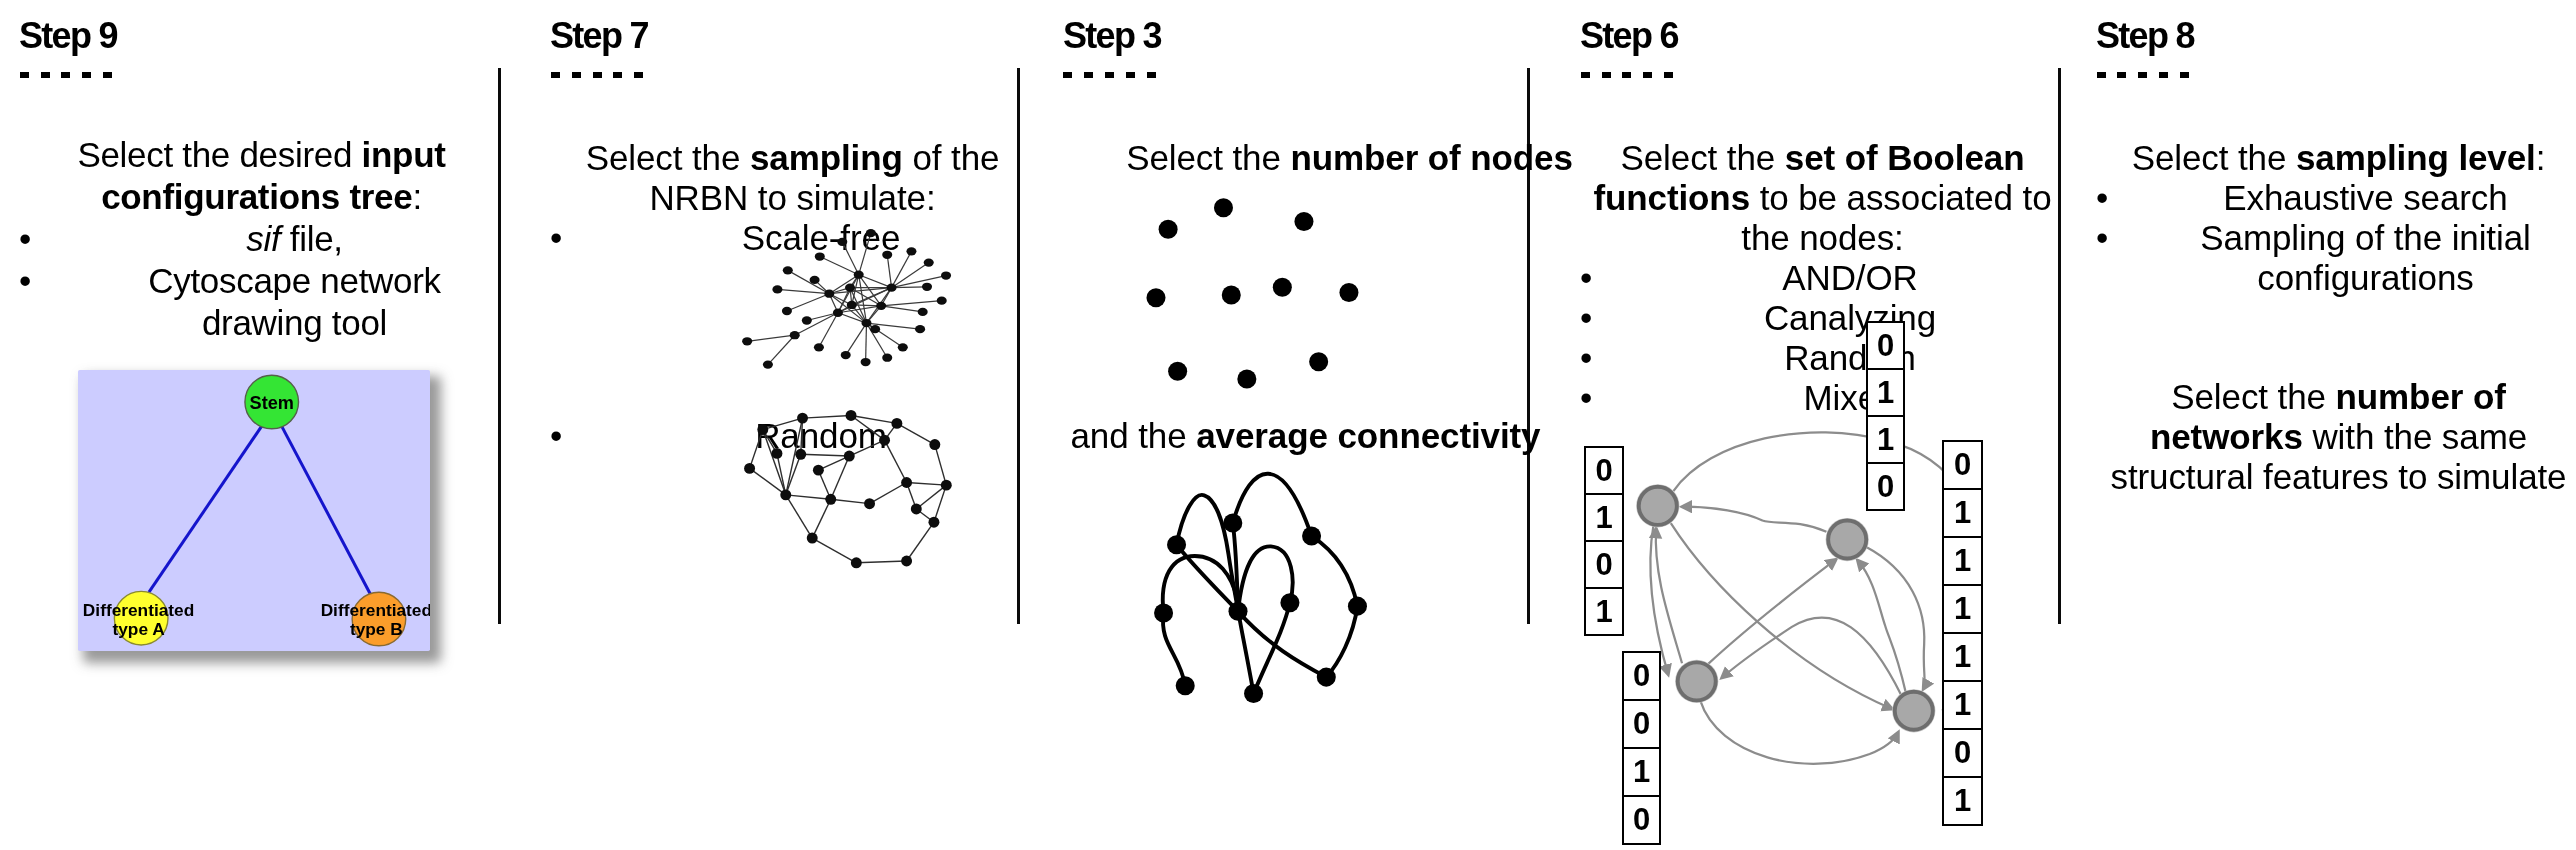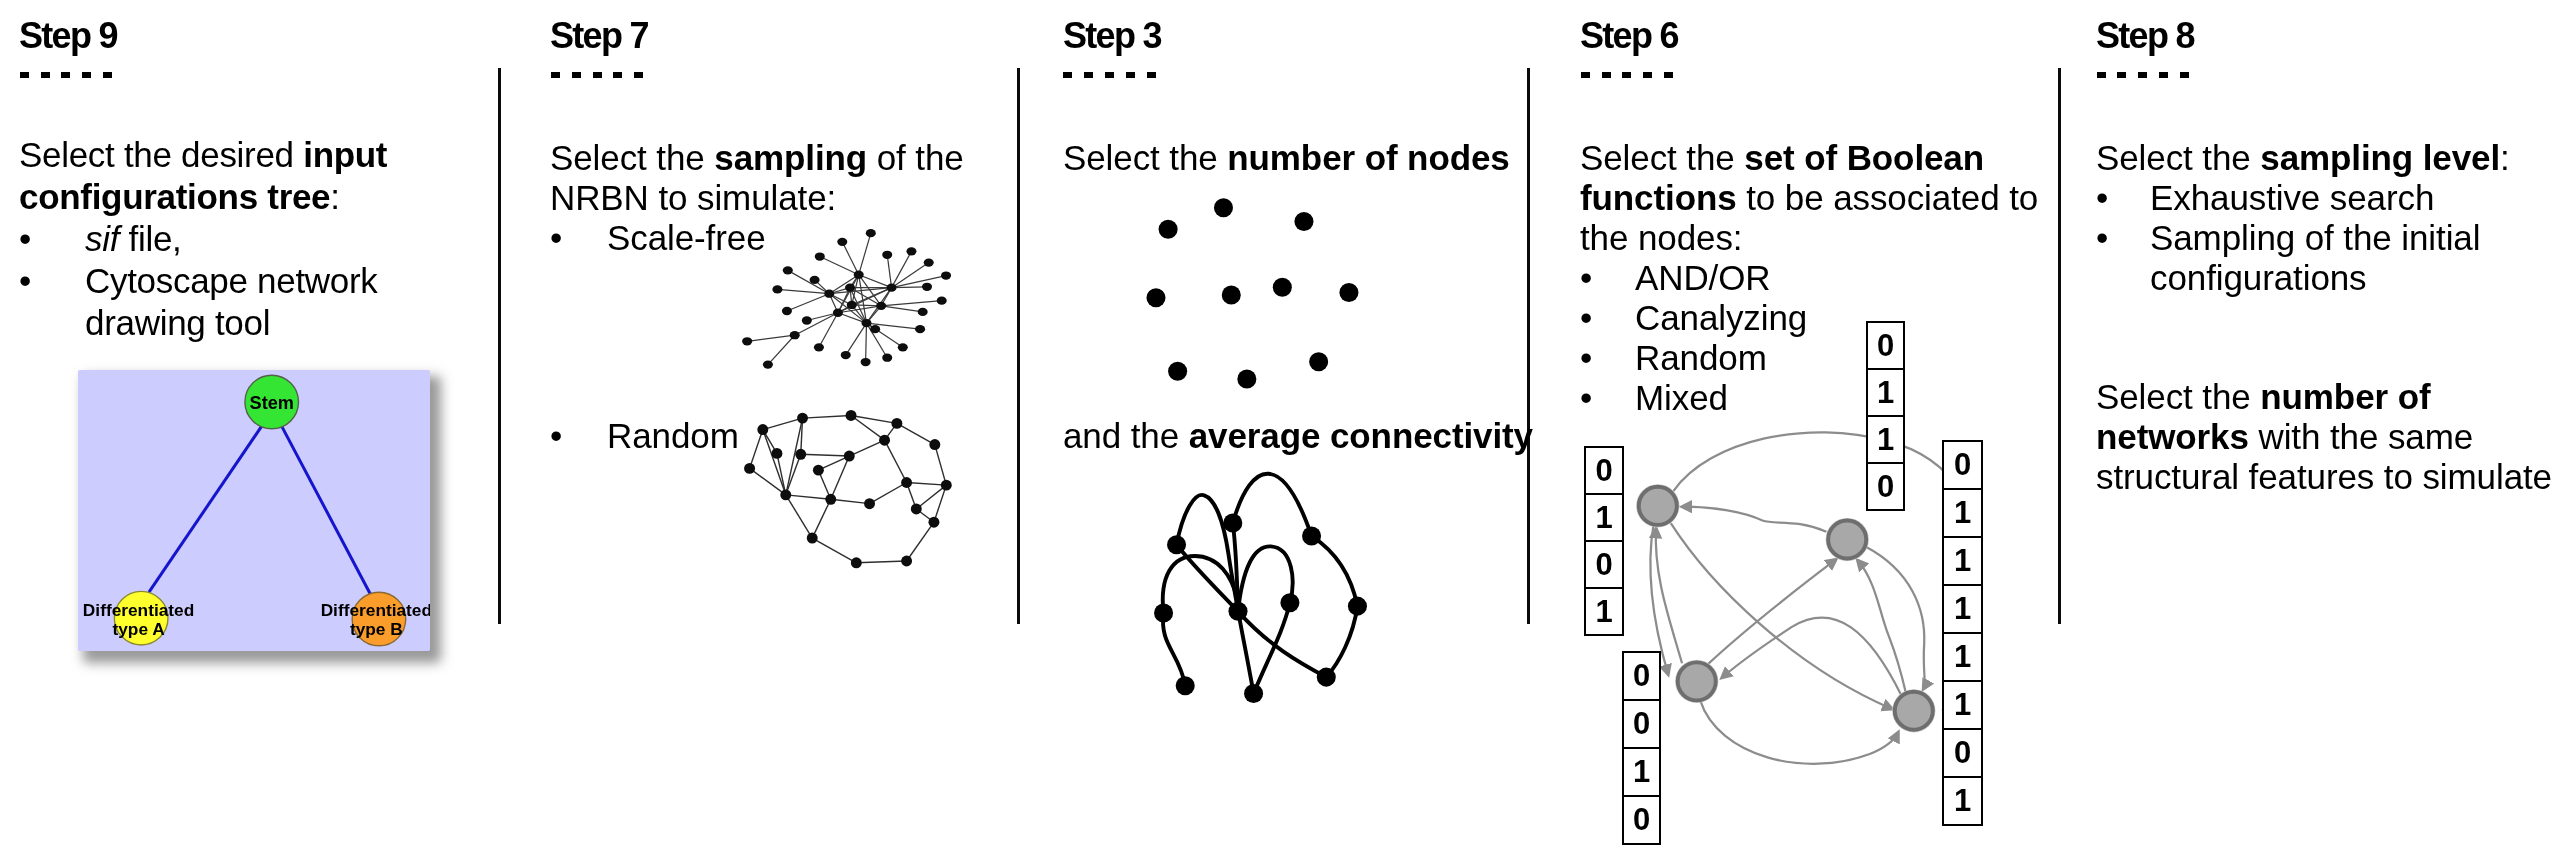--- a/index.html
+++ b/index.html
@@ -1,20 +1,20 @@
 <!DOCTYPE html>
 <html style="font-size:14px"><head><meta charset="utf-8">
 <style>
 html,body{margin:0;padding:0;}
 body{width:2576px;height:851px;background:#ffffff;position:relative;overflow:hidden;
      font-family:"Liberation Sans",sans-serif;color:#000;}
 .vline{position:absolute;width:2.6px;background:#0a0a0a;top:68px;height:556px;}
 .step{position:absolute;top:15.6px;font-size:36px;line-height:40px;font-weight:bold;letter-spacing:-1.7px;white-space:nowrap;}
 .dash{position:absolute;top:72px;height:6px;width:8.7px;background:#000;}
-.blk{position:absolute;font-size:35px;line-height:40px;letter-spacing:-0.1px;white-space:nowrap;}
+.blk{position:absolute;font-size:35px;line-height:40px;letter-spacing:-0.1px;white-space:nowrap;text-align:center;}
 .c1{font-size:35px;line-height:42px;letter-spacing:-0.3px;}
 .li{position:relative;}
 .bu{position:absolute;left:0;letter-spacing:0;}
 b{font-weight:bold;}
 .gfx{position:absolute;}
 .tbl{position:absolute;border:2.6px solid #000;background:#fff;}
 .cell{border-top:2.6px solid #000;text-align:center;font-weight:bold;font-size:31px;letter-spacing:0;
       display:flex;align-items:center;justify-content:center;}
 .cell:first-child{border-top:none;}
 </style></head>
@@ -51,21 +51,21 @@
 <div class="dash" style="left:2097px"></div>
 <div class="dash" style="left:2117px"></div>
 <div class="dash" style="left:2138px"></div>
 <div class="dash" style="left:2159px"></div>
 <div class="dash" style="left:2180px"></div>
 <div class="blk c1" style="left:19px;top:134px;width:485px">Select the desired <b>input</b><br><b>configurations tree</b>:<div class="li" style="padding-left:66px"><span class="bu">•</span><i>sif</i>&nbsp;file,</div><div class="li" style="padding-left:66px"><span class="bu">•</span>Cytoscape network<br>drawing tool</div></div>
 <div class="blk " style="left:550px;top:138px;width:485px">Select the <b>sampling</b> of the<br>NRBN to simulate:<div class="li" style="padding-left:57px"><span class="bu">•</span>Scale-free</div></div>
 <div class="blk " style="left:550px;top:416px;width:485px">
     <div class="li" style="padding-left:57px"><span class="bu">•</span>Random</div>
   </div>
-<div class="blk " style="left:1063px;top:138px;width:485px">Select the <b>number of nodes</b></div>
+<div class="blk " style="left:1107px;top:138px;width:485px">Select the <b>number of nodes</b></div>
 <div class="blk " style="left:1063px;top:416px;width:485px">and the <b>average connectivity</b></div>
 <div class="blk " style="left:1580px;top:138px;width:485px">Select the <b>set of Boolean</b><br><b>functions</b> to be associated to<br>the nodes:<div class="li" style="padding-left:55px"><span class="bu">•</span>AND/OR</div><div class="li" style="padding-left:55px"><span class="bu">•</span>Canalyzing</div><div class="li" style="padding-left:55px"><span class="bu">•</span>Random</div><div class="li" style="padding-left:55px"><span class="bu">•</span>Mixed</div></div>
 <div class="blk " style="left:2096px;top:138px;width:485px">Select the <b>sampling level</b>:<div class="li" style="padding-left:54px"><span class="bu">•</span>Exhaustive search</div><div class="li" style="padding-left:54px"><span class="bu">•</span>Sampling of the initial<br>configurations</div></div>
 <div class="blk " style="left:2096px;top:377px;width:485px">Select the <b>number of</b><br><b>networks</b> with the same<br>structural features to simulate</div>
 
 <div class="gfx" style="left:78px;top:370px;width:352px;height:281px;background:#ccccff;
      box-shadow:7.8px 8.7px 12px 2.6px rgba(70,70,70,0.55);border-radius:1.7px;"></div>
 <svg class="gfx" style="left:78px;top:370px" width="352" height="281" viewBox="0 0 407 325">
   <line x1="213" y1="64" x2="82" y2="257" stroke="#1515cc" stroke-width="3.5"></line>
   <line x1="235" y1="64" x2="338" y2="259" stroke="#1515cc" stroke-width="3.5"></line>

